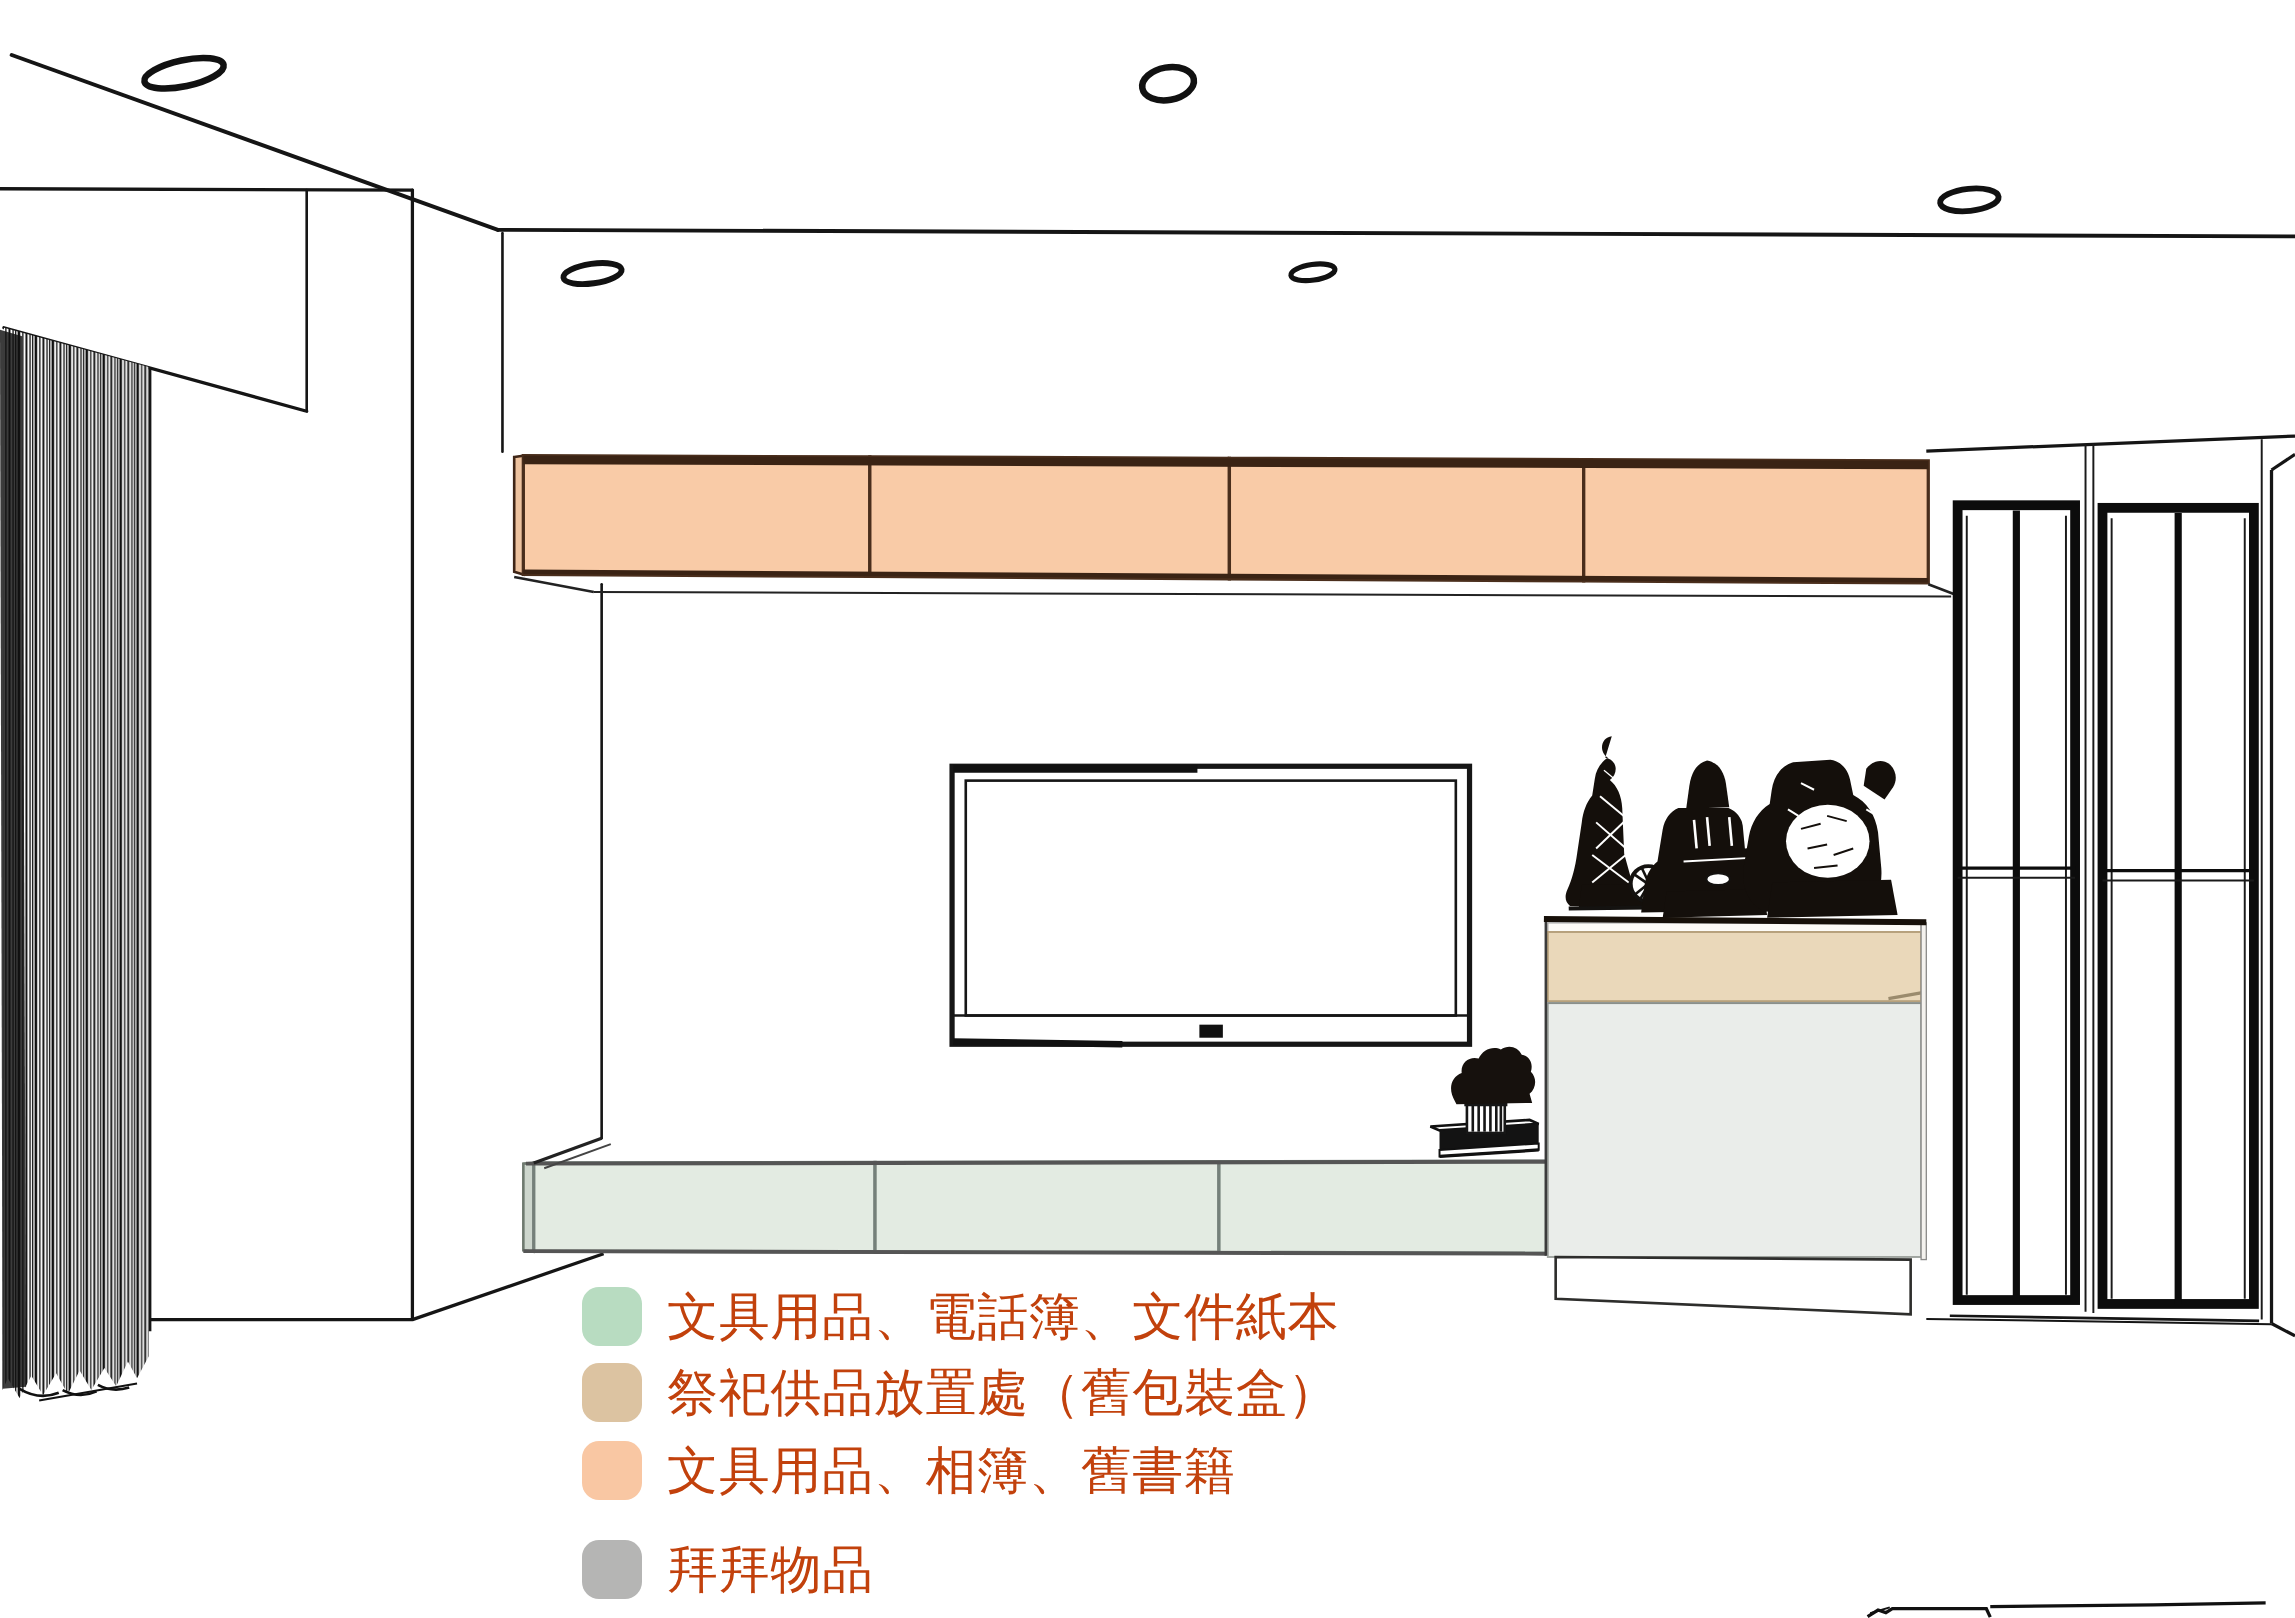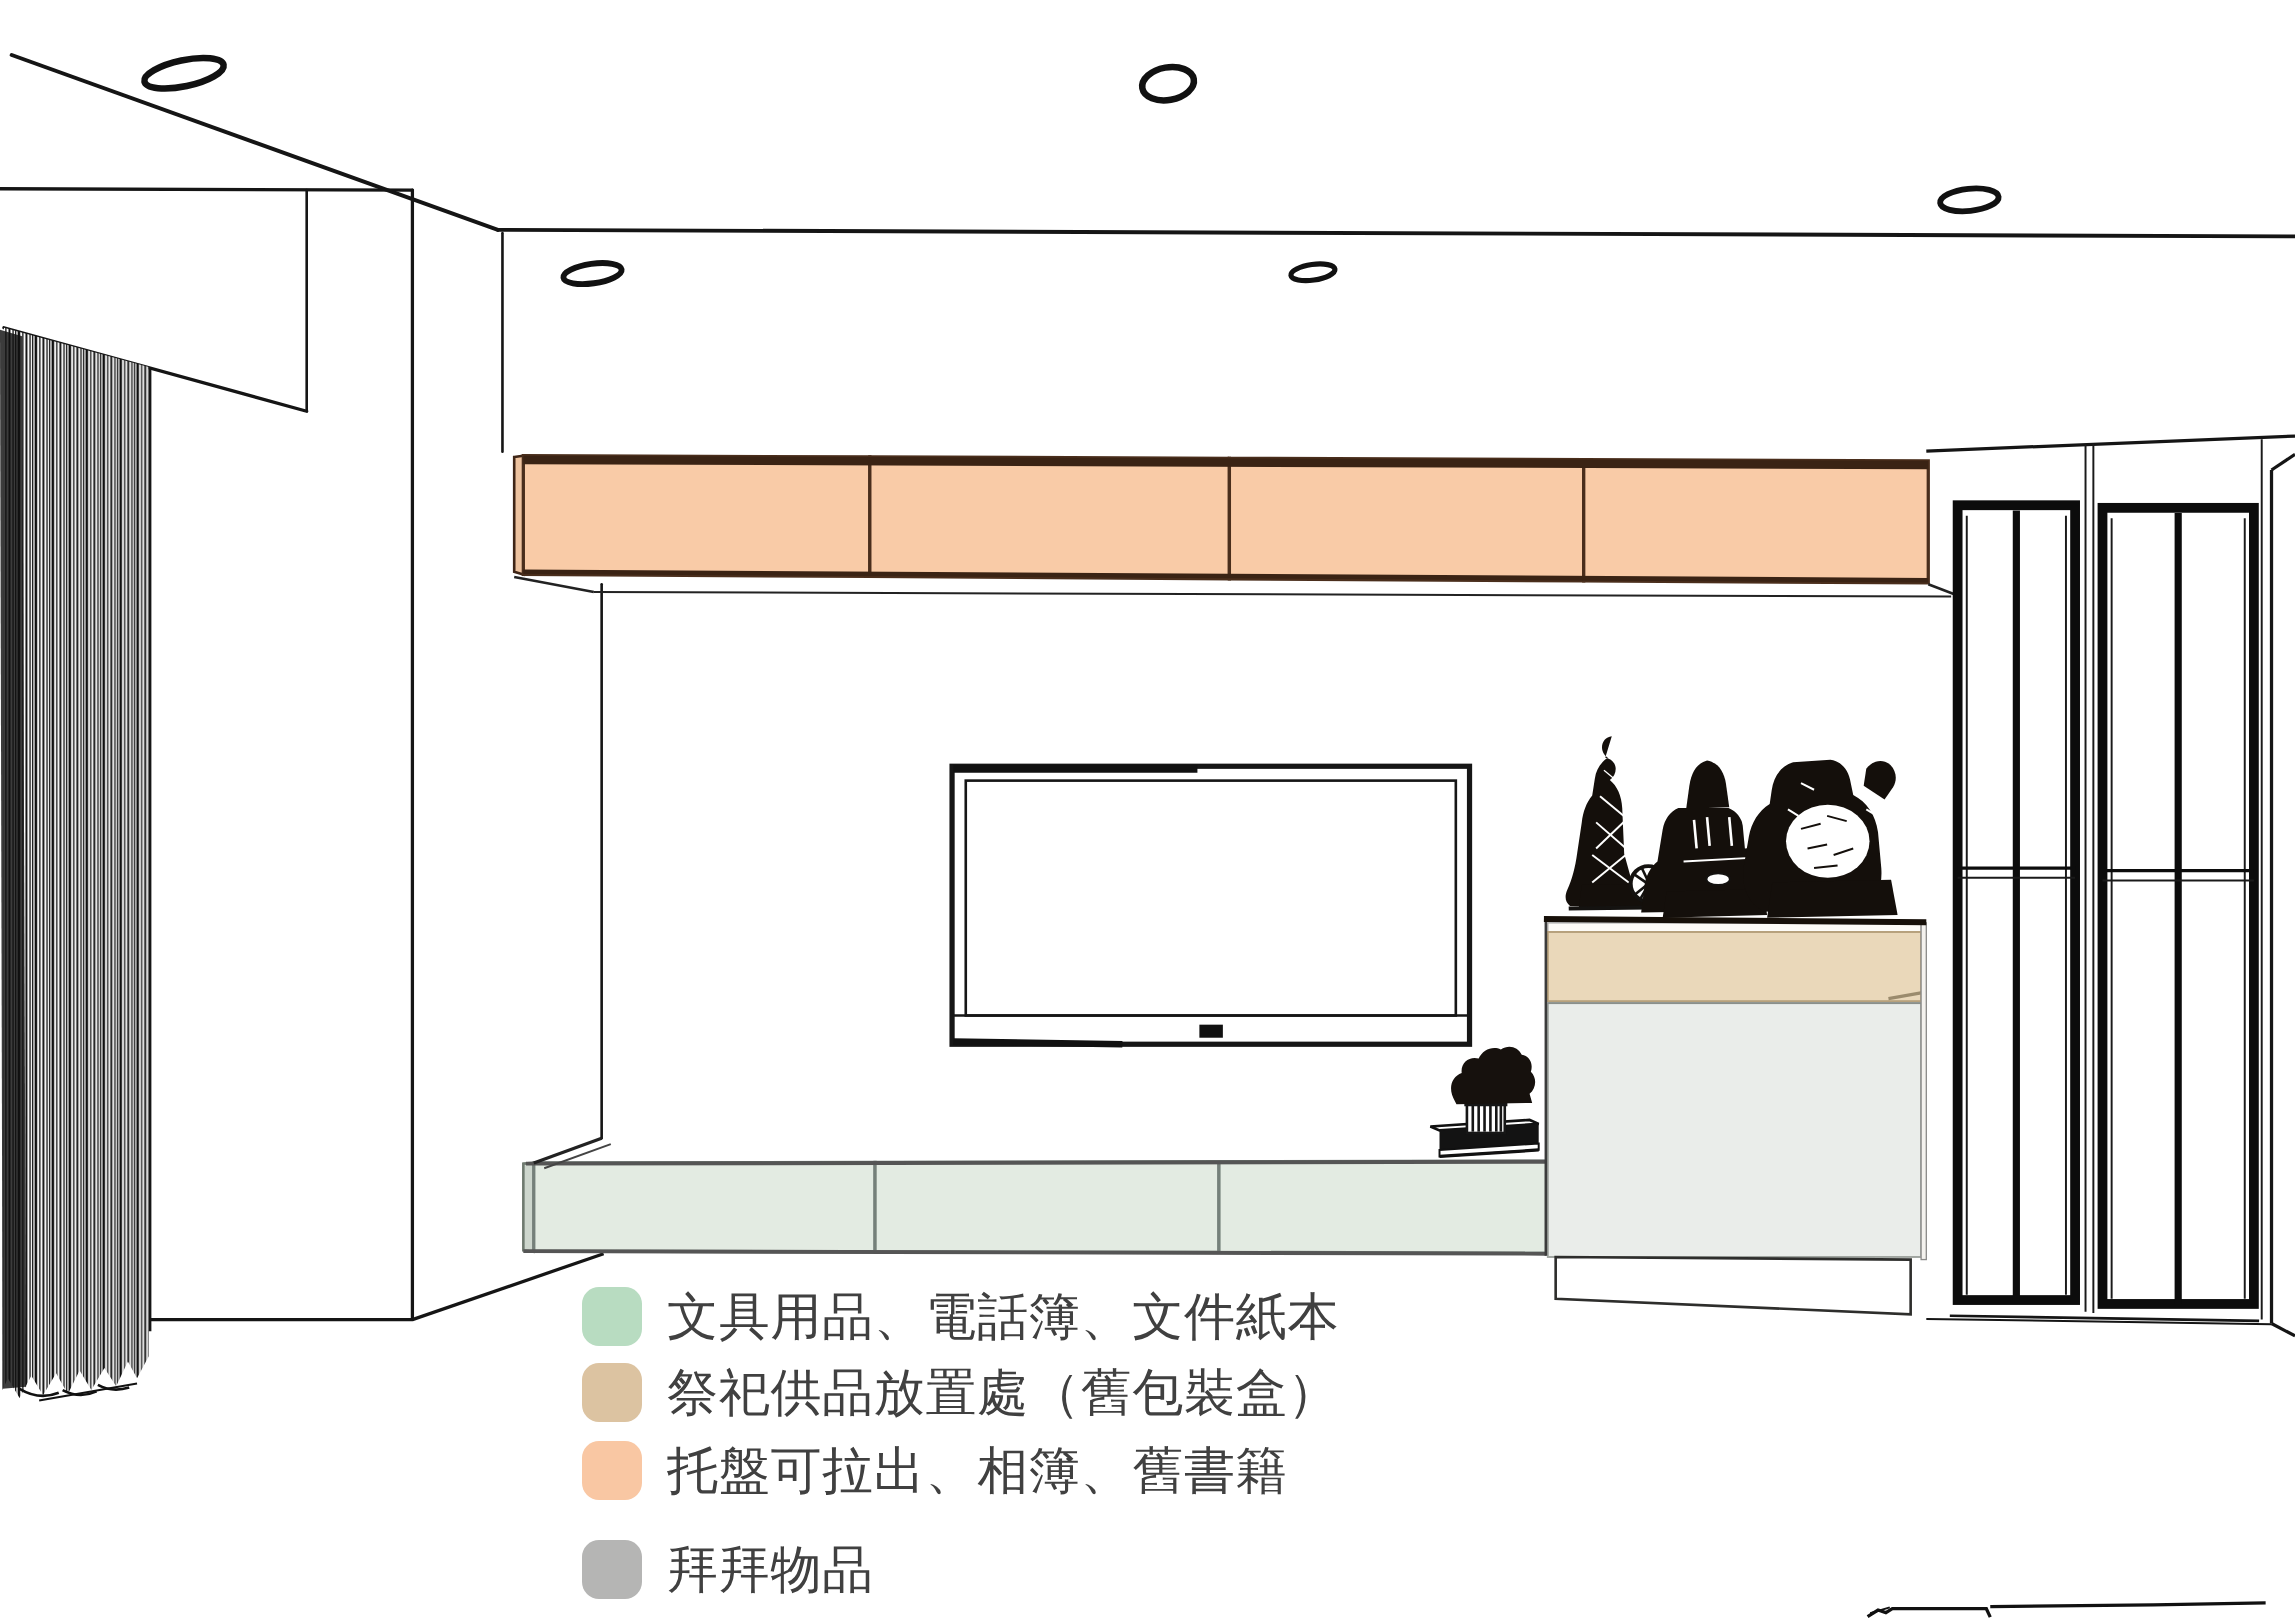--- a/index.html
+++ b/index.html
@@ -1,21 +1,21 @@
 <!DOCTYPE html>
 <html style="font-size:10.4px"><head>
 <meta charset="utf-8">
 <style>
   html,body{margin:0;padding:0;background:#fff;}
   #stage{position:relative;width:2295px;height:1618px;background:#fff;overflow:hidden;
          font-family:"Liberation Sans","DejaVu Sans",sans-serif;}
   #stage svg{position:absolute;left:0;top:0;}
   .legend{position:absolute;left:582px;display:flex;align-items:center;gap:25px;}
   .sw{width:60px;height:59px;border-radius:17px;flex:0 0 auto;}
-  .lbl{font-size:51px;color:#404040;line-height:1;white-space:nowrap;letter-spacing:0.7px;}
+  .lbl{font-size:51px;color:#c2410c;line-height:1;white-space:nowrap;letter-spacing:0.7px;}
 </style>
 </head>
 <body>
 
 <div id="stage">
 
 <svg viewBox="0 0 3517 2479" width="2295" height="1618">
   <defs>
     <pattern id="curtPat" x="0" y="0" width="26" height="1600" patternUnits="userSpaceOnUse">
       <rect width="26" height="1600" fill="#ffffff"></rect>
@@ -222,21 +222,21 @@
   <div class="legend" style="top:1287px">
     <div class="sw" style="background-color: rgb(184, 220, 193);"></div>
     <div class="lbl">文具用品、電話簿、文件紙本</div>
   </div>
   <div class="legend" style="top:1363px">
     <div class="sw" style="background-color: rgb(220, 195, 161);"></div>
     <div class="lbl">祭祀供品放置處（舊包裝盒）</div>
   </div>
   <div class="legend" style="top:1441px">
     <div class="sw" style="background-color: rgb(249, 199, 163);"></div>
-    <div class="lbl">托盤可拉出、相簿、舊書籍</div>
+    <div class="lbl">文具用品、相簿、舊書籍</div>
   </div>
   <div class="legend" style="top:1540px">
     <div class="sw" style="background-color: rgb(181, 181, 180);"></div>
     <div class="lbl">拜拜物品</div>
   </div>
 
 </div>
 
 
 </body></html>

